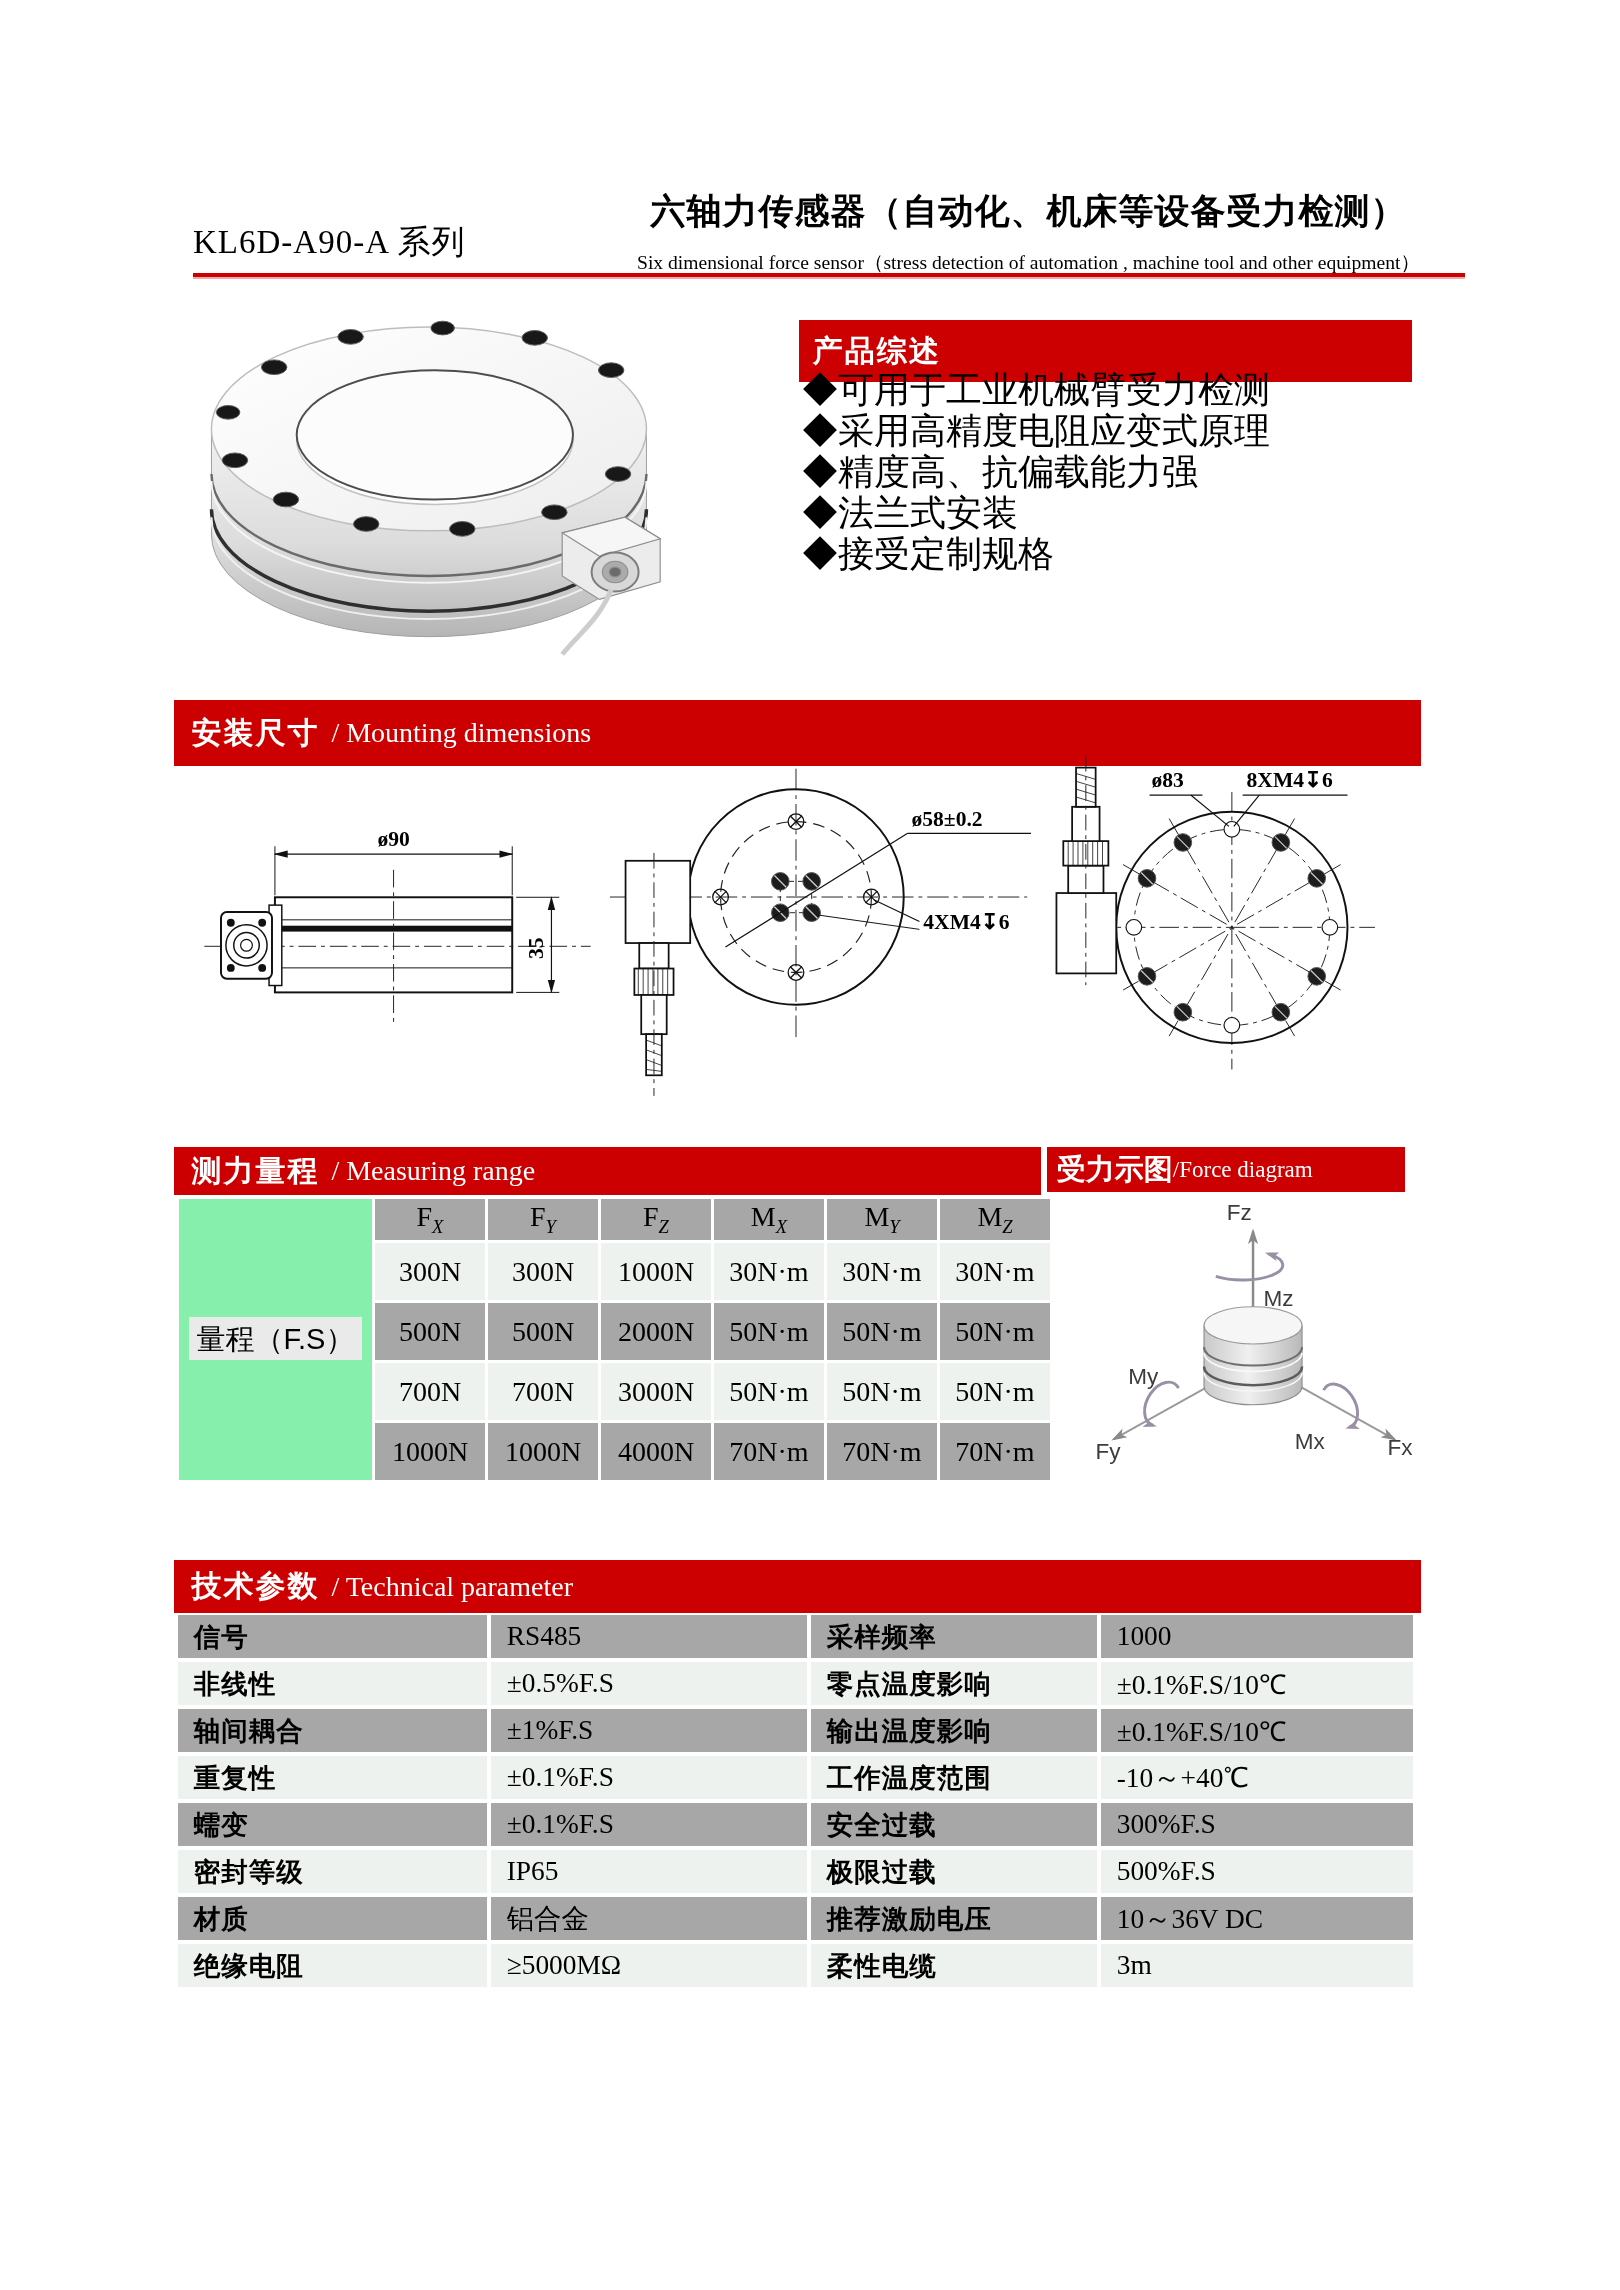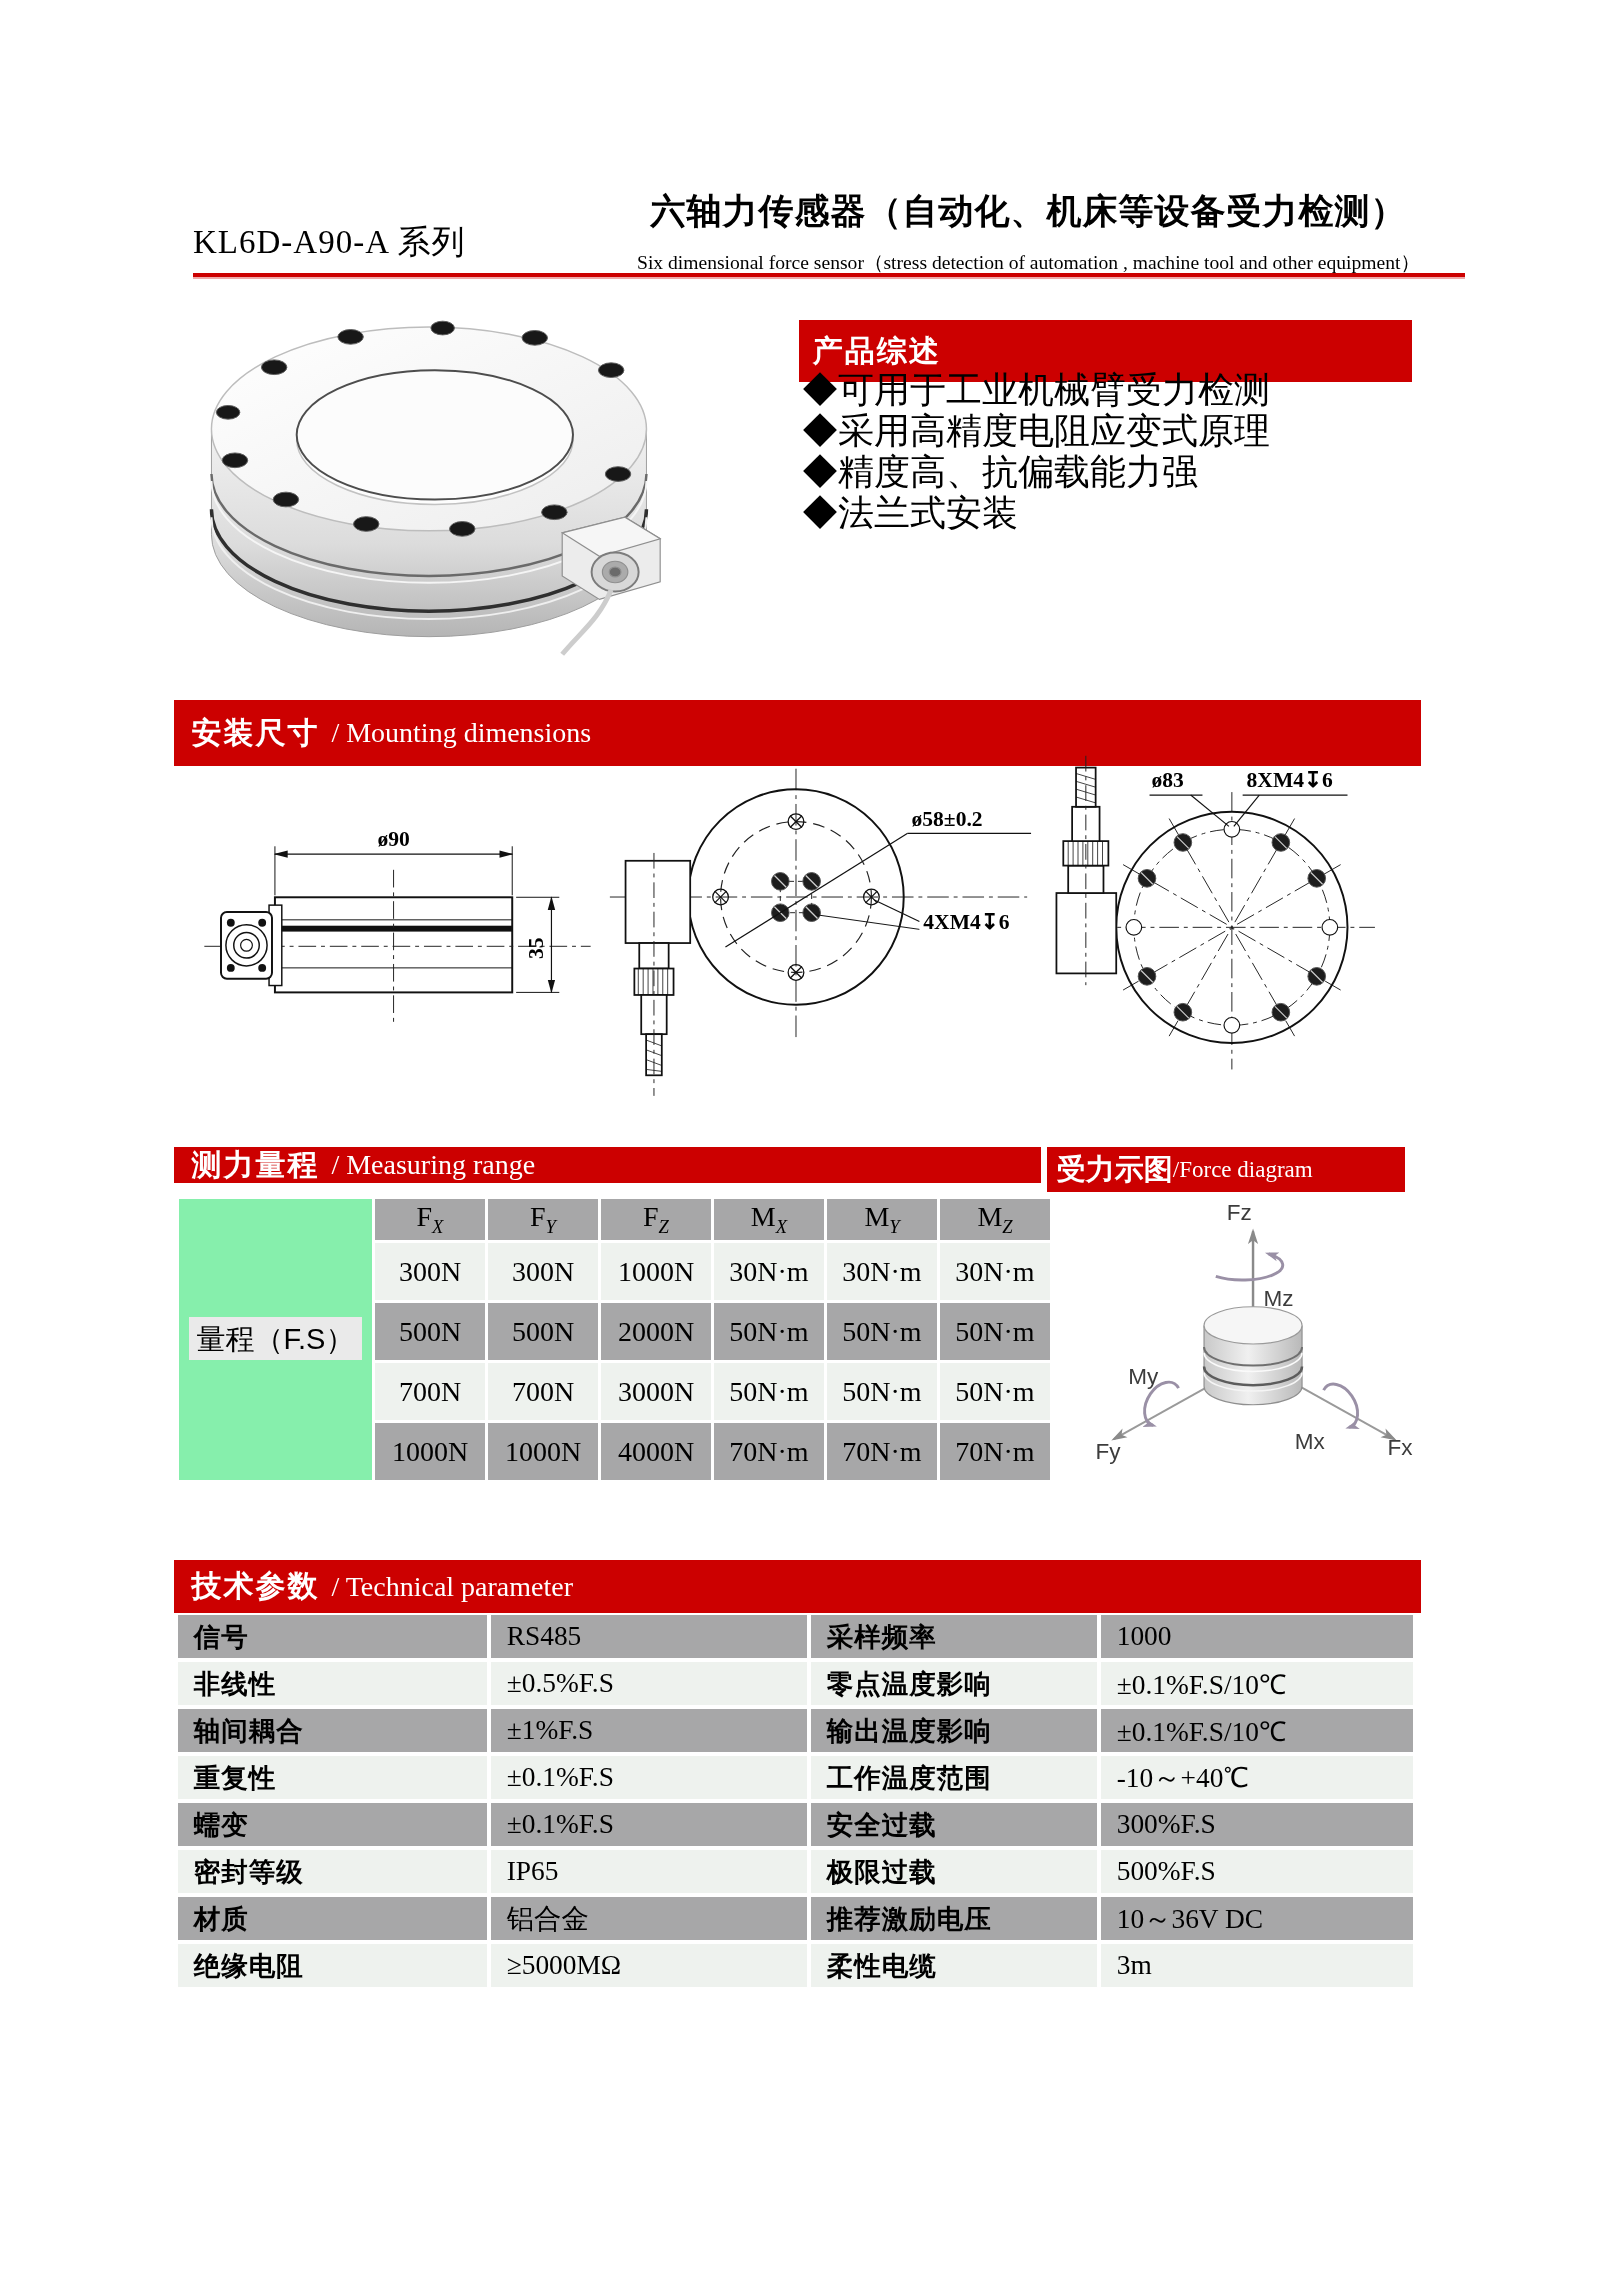--- a/index.html
+++ b/index.html
@@ -13,21 +13,21 @@
   .title{font-family:"Liberation Sans",sans-serif;font-weight:bold;font-size:35px;letter-spacing:1px;}
   .subtitle{font-size:19.6px;margin-top:13.7px;letter-spacing:0px;}
   .divider{left:193px;top:273px;width:1272px;height:3.9px;background:#cc0000;border-bottom:2.9px solid #f0a8a8;}
 
   
   .banner{background:#cc0000;color:#fff;display:flex;align-items:center;}
   .banner .zh{font-family:"Liberation Sans",sans-serif;font-weight:bold;font-size:30px;letter-spacing:2px;}
   .banner .en{font-family:"Liberation Serif",serif;font-size:28px;margin-left:11.8px;}
   .overview-bar{left:799px;top:320px;width:613px;height:62px;padding-left:13.7px;box-sizing:border-box;}
   .mount-bar{left:174px;top:700px;width:1247px;height:66px;padding-left:17.6px;box-sizing:border-box;}
-  .measure-bar{left:174px;top:1147px;width:867px;height:36px;padding-left:17.6px;box-sizing:border-box;}
+  .measure-bar{left:174px;top:1147px;width:867px;height:48px;padding-left:17.6px;box-sizing:border-box;}
   .force-bar{left:1047px;top:1147px;width:358px;height:45px;padding-left:9.8px;box-sizing:border-box;}
   .force-bar .zh{font-size:29px;letter-spacing:0;}
   .force-bar .en{margin-left:0;font-size:23px;}
   .tech-bar{left:174px;top:1560px;width:1247px;height:53px;padding-left:17.6px;box-sizing:border-box;}
 
   
   .bullets{left:802px;top:370px;width:627px;}
   .bullet{font-size:36px;line-height:41px;white-space:nowrap;}
 
   
@@ -115,20 +115,21 @@
   </svg>
 
   <div class="abs banner overview-bar">
     <span class="zh">产品综述</span>
   </div>
   <div class="abs bullets">
     <div class="bullet">◆可用于工业机械臂受力检测</div>
     <div class="bullet">◆采用高精度电阻应变式原理</div>
     <div class="bullet">◆精度高、抗偏载能力强</div>
     <div class="bullet">◆法兰式安装</div>
+    <div class="bullet">◆接受定制规格</div>
   </div>
 
   <div class="abs banner mount-bar">
     <span class="zh">安装尺寸</span>
     <span class="en">/ Mounting dimensions</span>
   </div>
 
   <svg class="abs" style="left:167px;top:760px;" width="461" height="353" viewBox="0 0 470 360">
     <defs>
       <marker id="arrE" markerWidth="14" markerHeight="10" refX="13" refY="5" orient="auto" markerUnits="userSpaceOnUse">

